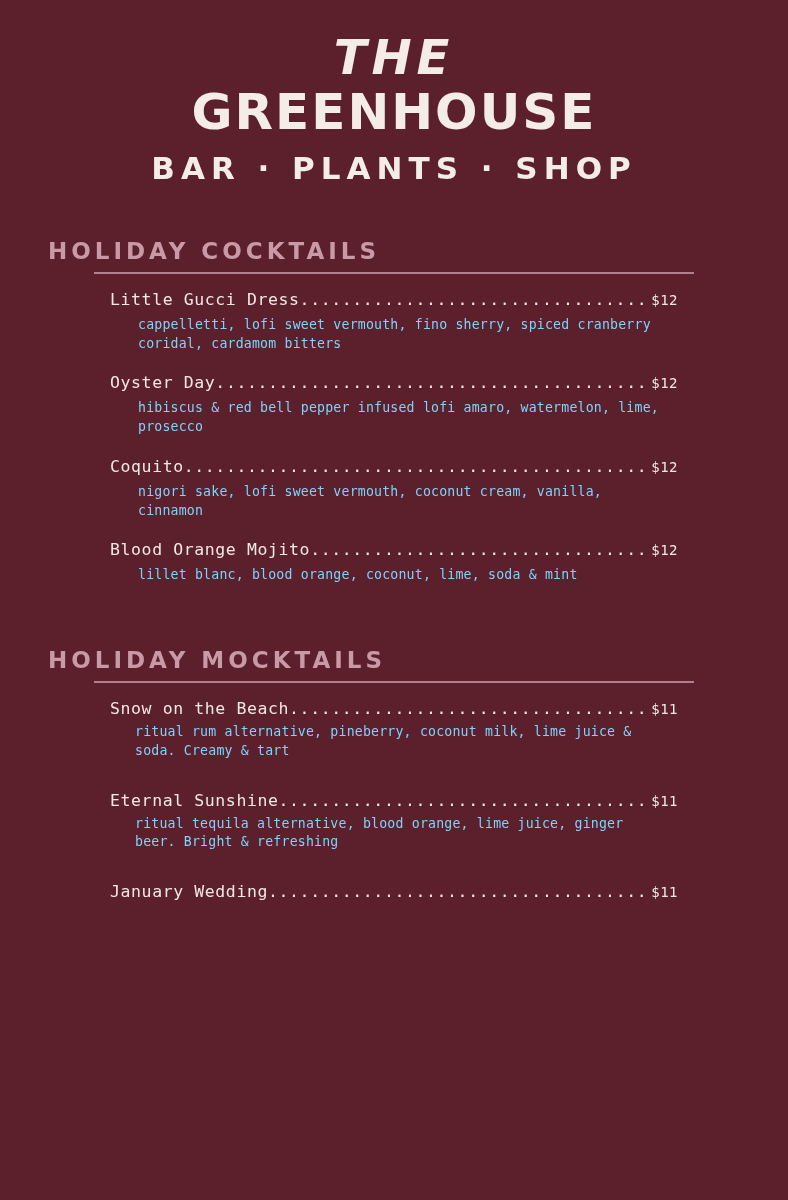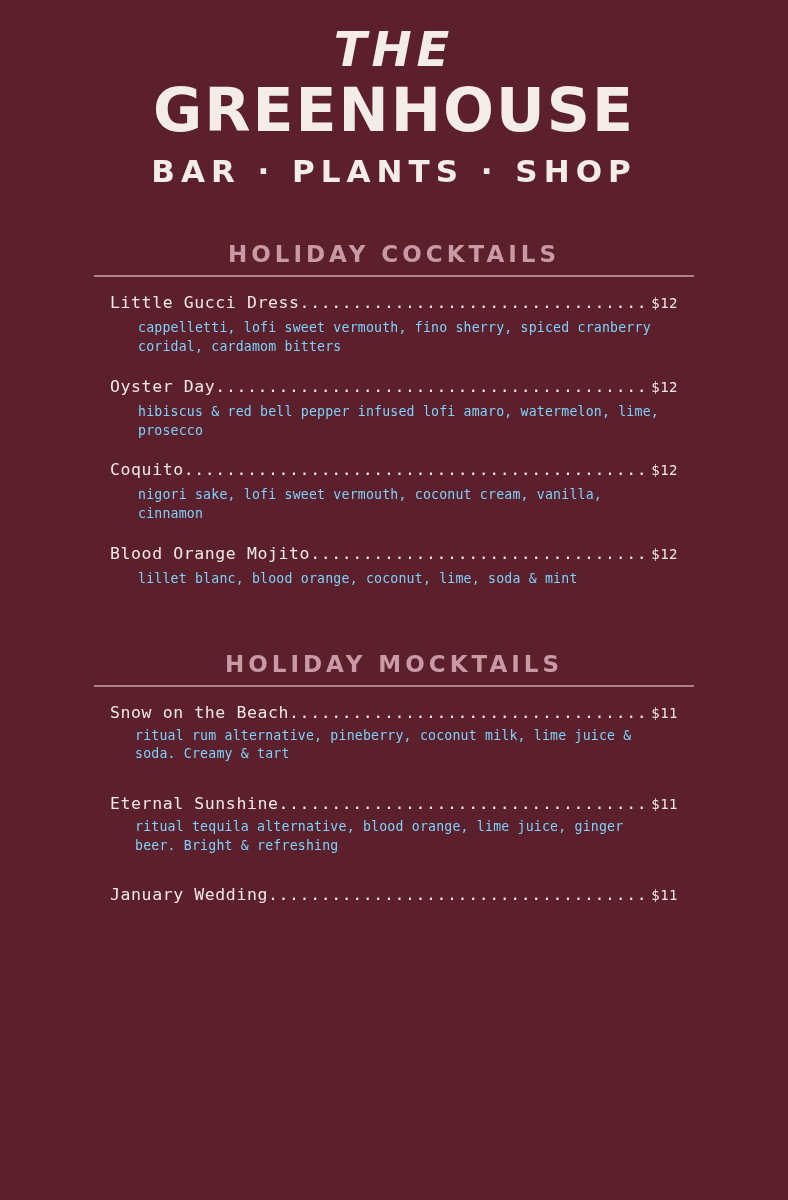--- a/index.html
+++ b/index.html
@@ -12,41 +12,41 @@
     background: #5c1f2c;
     font-family: "DejaVu Sans Mono", monospace;
     color: #f2e9e4;
     overflow: hidden;
   }
   .page {
     width: 788px;
     height: 1200px;
     position: relative;
     box-sizing: border-box;
-    padding: 0 48px;
+    padding: 8px 48px;
   }
 
   
   .header {
     text-align: center;
     padding-top: 24px;
   }
   .brand-the {
     font-family: "DejaVu Sans", sans-serif;
     font-style: italic;
     font-weight: bold;
     font-size: 48px;
     letter-spacing: 5px;
     color: #f4ece6;
     line-height: 1.05;
   }
   .brand-main {
     font-family: "DejaVu Sans", sans-serif;
     font-weight: bold;
-    font-size: 60px;
+    font-size: 50px;
     letter-spacing: 2px;
     color: #f4ece6;
     line-height: 1.15;
     margin-top: 2px;
   }
   .brand-sub {
     font-family: "DejaVu Sans", sans-serif;
     font-weight: bold;
     font-size: 31px;
     letter-spacing: 6px;
@@ -55,21 +55,20 @@
   }
 
   
   .section {
     margin-top: 52px;
   }
   .section.second {
     margin-top: 62px;
   }
   .section-title {
-    text-align: center;
     font-family: "DejaVu Sans", sans-serif;
     font-weight: bold;
     font-size: 23px;
     letter-spacing: 4px;
     color: #c99aa5;
     margin-bottom: 8px;
   }
   .rule {
     height: 2px;
     background: #b1808c;

